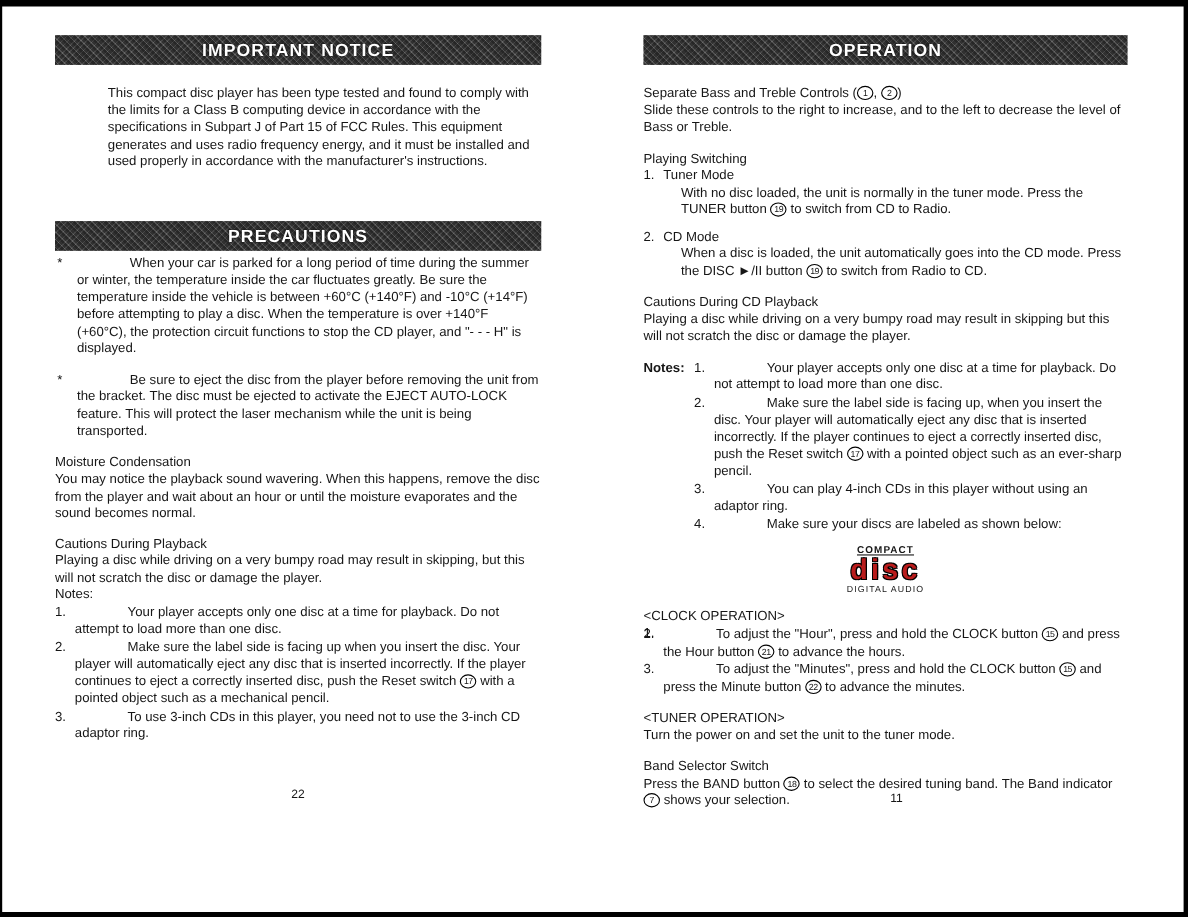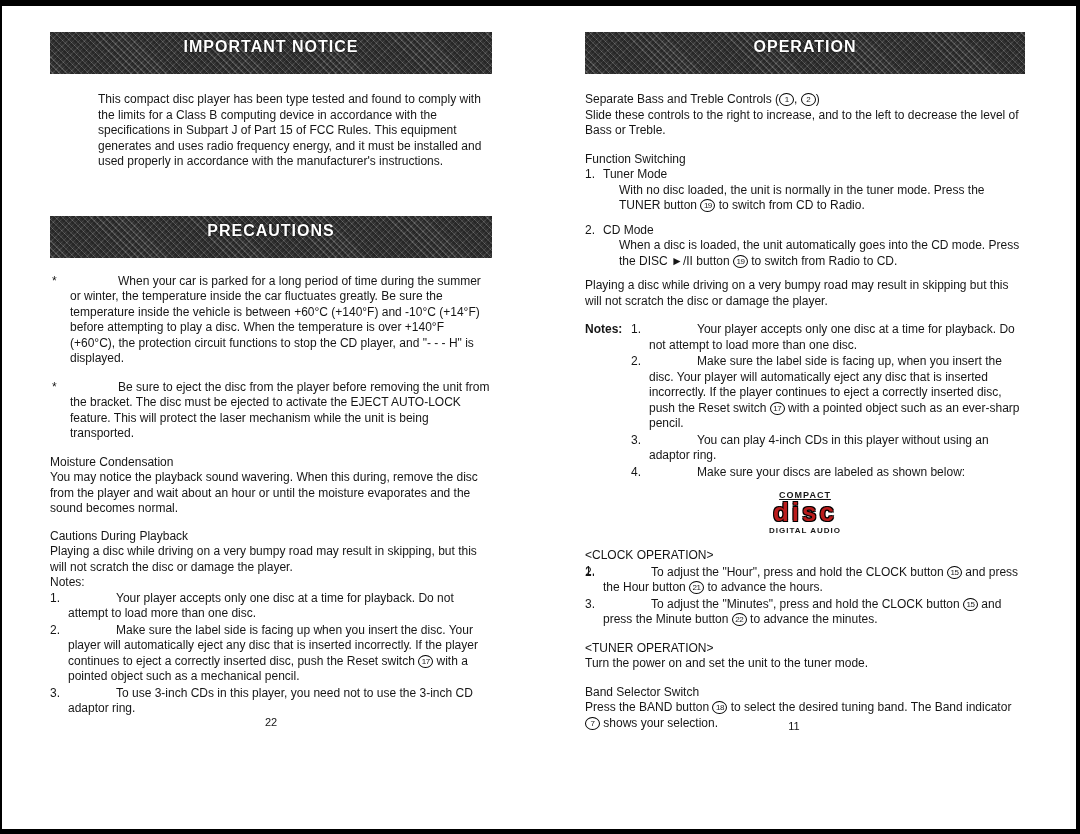--- a/index.html
+++ b/index.html
@@ -14,53 +14,53 @@
   }
   .col{position:absolute;top:26px;}
   .col-left{left:48px;width:442px;}
   .col-right{left:583px;width:440px;}
   .banner{
     background-color:#4c4c4c;
     background-image:
       repeating-linear-gradient(45deg, rgba(0,0,0,.35) 0 2px, rgba(255,255,255,.10) 2px 3px, rgba(0,0,0,.18) 3px 5px),
       repeating-linear-gradient(-45deg, rgba(0,0,0,.22) 0 3px, rgba(255,255,255,.06) 3px 4px);
     color:#fff;font-weight:bold;font-size:16px;letter-spacing:1px;
-    text-align:center;padding:6px 0 18px;text-shadow:0 0 2px #000;
+    text-align:center;padding:6px 0 3px;text-shadow:0 0 2px #000;
     margin-bottom:18px;
   }
-  .banner-precautions{margin-top:46px;margin-bottom:16px;}
+  .banner-precautions{margin-top:46px;margin-bottom:4px;}
   .body-text,p.body-text,.note-text{font-size:12px;line-height:15.5px;margin-left:48px;}
   p{margin:0 0 12px 0;font-size:12px;line-height:15.5px;}
   h3{margin:0;font-size:12px;line-height:15.5px;font-weight:normal;}
   .star-item{position:relative;padding-left:20px;margin-bottom:13px;font-size:12px;line-height:15.5px;}
   .star-item .star{position:absolute;left:2px;top:0;}
   .note-item{position:relative;padding-left:18px;font-size:12px;line-height:15.5px;margin-bottom:1px;}
   .note-item .num{position:absolute;left:0;top:0;}
   .notes-block{position:relative;padding-left:46px;margin-bottom:6px;}
   .notes-label{position:absolute;left:0;top:0;font-weight:bold;font-size:12px;line-height:15.5px;}
   .func-item{position:relative;padding-left:18px;margin-bottom:9px;font-size:12px;line-height:15.5px;}
   .func-item .num{position:absolute;left:0;top:0;}
   .func-text{padding-left:16px;}
   .sec-gap{margin-top:13px;}
   .circ{
     display:inline-block;min-width:11px;height:11px;line-height:11px;
     border:1px solid #000;border-radius:50%;font-size:8px;letter-spacing:-0.5px;
     text-align:center;vertical-align:1px;padding:0 1px;box-sizing:content-box;
   }
   .pagenum{position:absolute;font-size:11px;text-align:center;}
   .pagenum-left{left:48px;width:442px;top:710px;}
-  .pagenum-right{left:572px;width:440px;top:714px;}
+  .pagenum-right{left:593px;width:440px;top:714px;}
   .cd-logo{width:110px;margin:10px auto 12px;text-align:center;}
   .cd-compact{font-size:9px;font-weight:bold;letter-spacing:1px;line-height:10px;text-decoration:underline;}
   .cd-disc{
     font-size:26px;font-weight:bold;letter-spacing:3px;line-height:24px;
     color:#b91c1c;
     text-shadow:-1px -1px 0 #000, 1px -1px 0 #000, -1px 1px 0 #000, 1px 1px 0 #000;
   }
-  .cd-da{font-size:8px;font-weight:bold;letter-spacing:1px;line-height:10px;margin-top:2px;}
+  .cd-da{font-size:8px;font-weight:normal;letter-spacing:1px;line-height:10px;margin-top:2px;}
 </style>
 </head>
 <body>
 
 <div class="sheet">
 
   <div class="col col-left">
     <div class="banner">IMPORTANT NOTICE</div>
 
     <p class="body-text">This compact disc player has been type tested and found to comply with the limits for a Class B computing device in accordance with the specifications in Subpart J of Part 15 of FCC Rules. This equipment generates and uses radio frequency energy, and it must be installed and used properly in accordance with the manufacturer's instructions.</p>
@@ -71,21 +71,21 @@
       <span class="star">*</span>
       <span class="body-text">When your car is parked for a long period of time during the summer or winter, the temperature inside the car fluctuates greatly. Be sure the temperature inside the vehicle is between +60°C (+140°F) and -10°C (+14°F) before attempting to play a disc. When the temperature is over +140°F (+60°C), the protection circuit functions to stop the CD player, and "- - - H" is displayed.</span>
     </div>
 
     <div class="star-item">
       <span class="star">*</span>
       <span class="body-text">Be sure to eject the disc from the player before removing the unit from the bracket. The disc must be ejected to activate the EJECT AUTO-LOCK feature. This will protect the laser mechanism while the unit is being transported.</span>
     </div>
 
     <h3>Moisture Condensation</h3>
-    <p>You may notice the playback sound wavering. When this during, remove the disc from the player and wait about an hour or until the moisture evaporates and the sound becomes normal.</p>
+    <p>You may notice the playback sound wavering. When this happens, remove the disc from the player and wait about an hour or until the moisture evaporates and the sound becomes normal.</p>
 
     <h3>Cautions During Playback</h3>
     <p style="margin-bottom:0">Playing a disc while driving on a very bumpy road may result in skipping, but this will not scratch the disc or damage the player.</p>
 
     <h3>Notes:</h3>
 
     <div class="note-item">
       <span class="num">1.</span>
       <span class="note-text">Your player accepts only one disc at a time for playback. Do not attempt to load more than one disc.</span>
     </div>
@@ -98,33 +98,34 @@
       <span class="note-text">To use 3-inch CDs in this player, you need not to use the 3-inch CD adaptor ring.</span>
     </div>
   </div>
 
   <div class="col col-right">
     <div class="banner">OPERATION</div>
 
     <h3>Separate Bass and Treble Controls (<span class="circ">1</span>, <span class="circ">2</span>)</h3>
     <p>Slide these controls to the right to increase, and to the left to decrease the level of Bass or Treble.</p>
 
-    <h3 class="sec-gap">Function Switching</h3>
+    <h3 class="sec-gap">Playing Switching</h3>
 
     <div class="func-item">
       <span class="num">1.</span>
       <div>Tuner Mode</div>
       <div class="func-text">With no disc loaded, the unit is normally in the tuner mode. Press the TUNER button <span class="circ">19</span> to switch from CD to Radio.</div>
     </div>
     <div class="func-item">
       <span class="num">2.</span>
       <div>CD Mode</div>
       <div class="func-text">When a disc is loaded, the unit automatically goes into the CD mode. Press the DISC ►/II button <span class="circ">19</span> to switch from Radio to CD.</div>
     </div>
 
+    <h3 class="sec-gap">Cautions During CD Playback</h3>
     <p>Playing a disc while driving on a very bumpy road may result in skipping but this will not scratch the disc or damage the player.</p>
 
     <div class="notes-block sec-gap">
       <span class="notes-label">Notes:</span>
       <div class="note-item">
         <span class="num">1.</span>
         <span class="note-text">Your player accepts only one disc at a time for playback. Do not attempt to load more than one disc.</span>
       </div>
       <div class="note-item">
         <span class="num">2.</span>

